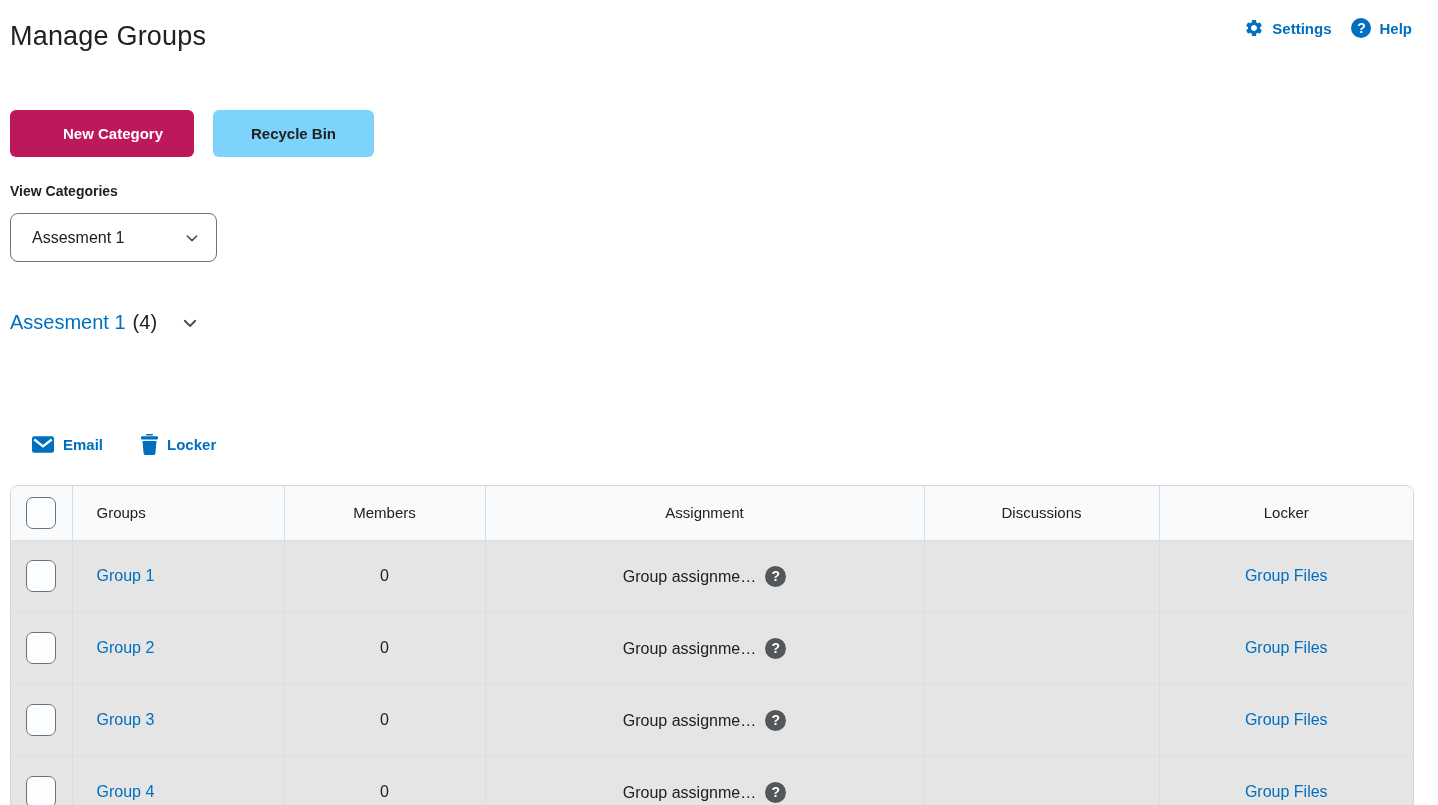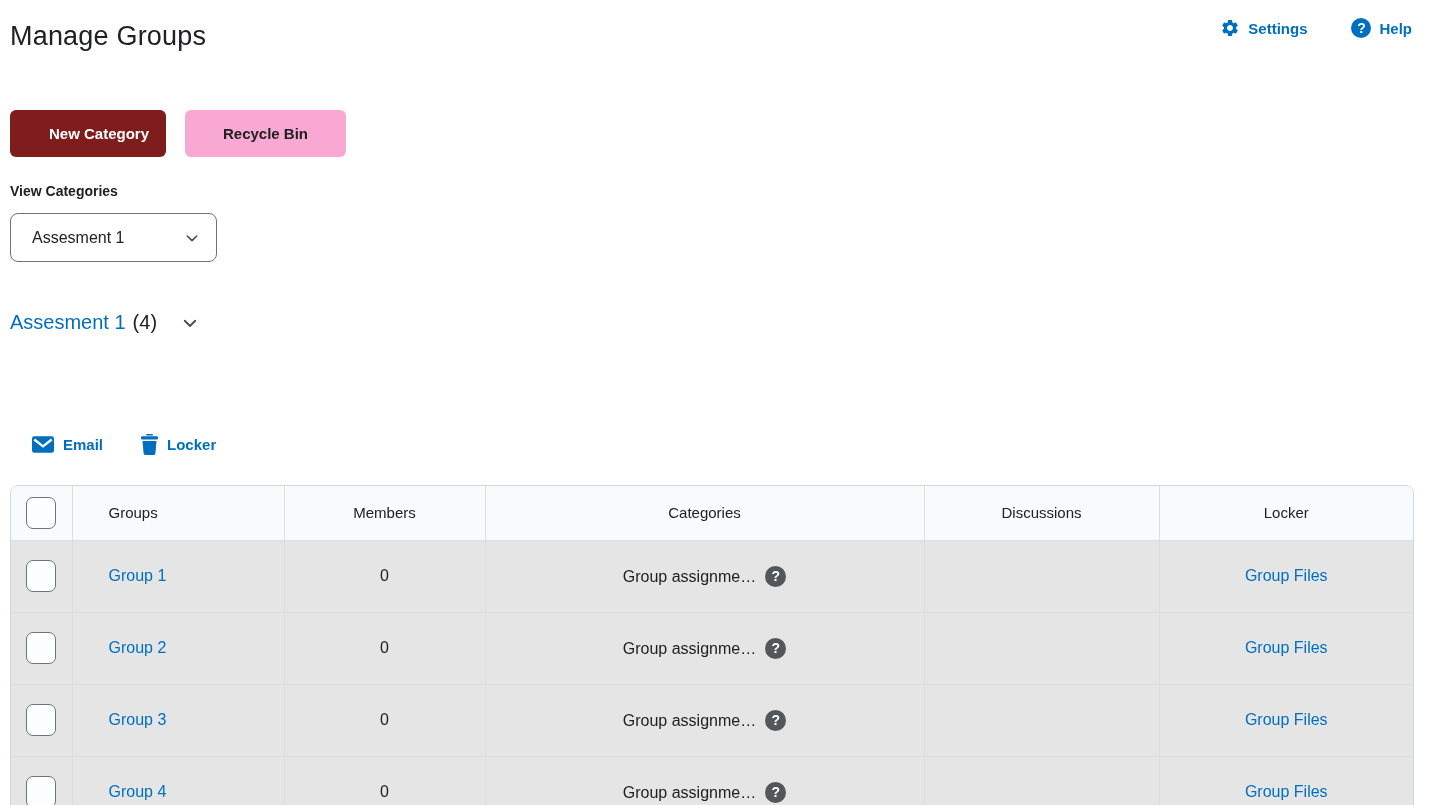--- a/index.html
+++ b/index.html
@@ -10,30 +10,30 @@
     background: #ffffff;
     color: #202122;
     font-family: "Liberation Sans", sans-serif;
     overflow: hidden;
   }
   .page { padding: 10px 26px 0 10px; }
 
   
   .topbar { display: flex; justify-content: space-between; align-items: flex-start; }
   .page-title { font-size: 27px; font-weight: 400; line-height: 52px; letter-spacing: 0.2px; }
-  .header-actions { display: flex; align-items: center; gap: 44px; margin-top: 8px; }
+  .header-actions { display: flex; align-items: center; gap: 20px; margin-top: 8px; }
   .header-action { display: inline-flex; align-items: center; gap: 8px; color: #006FBF; font-size: 15px; font-weight: 700; text-decoration: none; cursor: pointer; }
   .gear-svg { width: 20px; height: 20px; fill: #006FBF; display: block; }
   .help-badge { width: 20px; height: 20px; border-radius: 50%; background: #006FBF; color: #fff; font-size: 14px; font-weight: 700; display: inline-flex; align-items: center; justify-content: center; }
 
   
   .toolbar { margin-top: 48px; display: flex; }
   .btn { height: 47px; border: none; border-radius: 6px; font-family: "Liberation Sans", sans-serif; font-size: 15px; font-weight: 700; cursor: pointer; }
-  .btn-primary { background: #7f1d1d; color: #ffffff; width: 156px; padding-left: 28px; }
-  .btn-secondary { background: #f9a8d4; color: #202122; width: 161px; margin-left: 19px; }
+  .btn-primary { background: #be185d; color: #ffffff; width: 184px; padding-left: 28px; }
+  .btn-secondary { background: #7dd3fc; color: #202122; width: 161px; margin-left: 19px; }
 
   
   .view-cat-label { margin-top: 26px; font-size: 14px; font-weight: 700; }
   .select-box { position: relative; margin-top: 14px; width: 207px; height: 49px; border: 1px solid #6E7377; border-radius: 8px; display: flex; align-items: center; padding-left: 21px; font-size: 16px; cursor: pointer; background: #fff; }
   .select-box .chev { position: absolute; right: 16px; top: 16px; }
   .chev-svg { width: 16px; height: 16px; stroke: #494C4E; stroke-width: 2.4; fill: none; stroke-linecap: round; stroke-linejoin: round; display: block; }
 
   
   .category-heading { margin-top: 49px; display: flex; align-items: center; font-size: 20px; }
   .category-heading a { color: #006FBF; text-decoration: none; cursor: pointer; }
@@ -48,21 +48,21 @@
   .icon-svg { display: block; fill: #006FBF; }
 
   
   .table-wrap { margin-top: 30px; width: 1404px; border: 1px solid #CFD8DF; border-radius: 8px; overflow: hidden; }
   table { border-collapse: collapse; table-layout: fixed; width: 100%; font-size: 16px; }
   th, td { border-left: 1px solid #D8DEE4; padding: 0; }
   th:first-child, td:first-child { border-left: none; }
   tbody td { border-top: 1px solid #D8DEE4; }
   thead th { background: #F9FAFC; height: 54px; font-weight: 400; font-size: 15px; color: #202122; text-align: center; }
   tbody td { background: #e5e5e5; height: 72px; text-align: center; }
-  th.col-groups, td.cell-group { text-align: left; padding-left: 36px; }
+  th.col-groups, td.cell-group { text-align: left; padding-left: 24px; }
   td a { color: #006FBF; text-decoration: none; cursor: pointer; }
   .checkbox { display: inline-block; width: 30px; height: 32px; border: 1px solid #6E7377; border-radius: 7px; background: #FCFDFF; cursor: pointer; vertical-align: middle; }
   .cell-check { text-align: center; }
   .qmark { display: inline-flex; width: 21px; height: 21px; border-radius: 50%; background: #54575A; color: #ffffff; font-weight: 700; font-size: 14px; align-items: center; justify-content: center; margin-left: 9px; vertical-align: middle; cursor: pointer; }
   .assignment-text { vertical-align: middle; }
 </style>
 </head>
 <body>
 
 <div class="page">
@@ -143,21 +143,21 @@
           <col style="width:201px">
           <col style="width:439px">
           <col style="width:235px">
           <col style="width:254px">
       </colgroup>
       <thead>
         <tr>
           <th class="cell-check"><span class="checkbox"></span></th>
           <th class="col-groups">Groups</th>
           <th>Members</th>
-          <th>Categories</th>
+          <th>Assignment</th>
           <th>Discussions</th>
           <th>Locker</th>
         </tr>
       </thead>
       <tbody>
         <tr>
           <td class="cell-check"><span class="checkbox"></span></td>
           <td class="cell-group"><a>Group 1</a></td>
           <td>0</td>
           <td>

